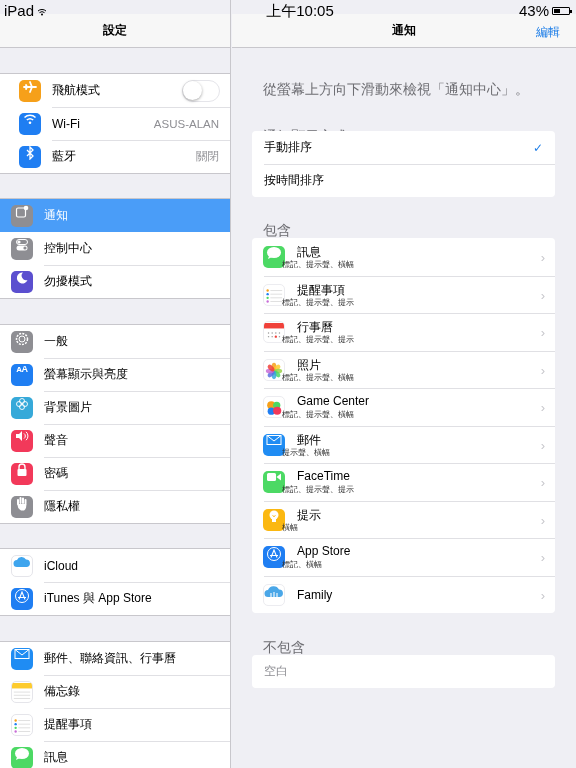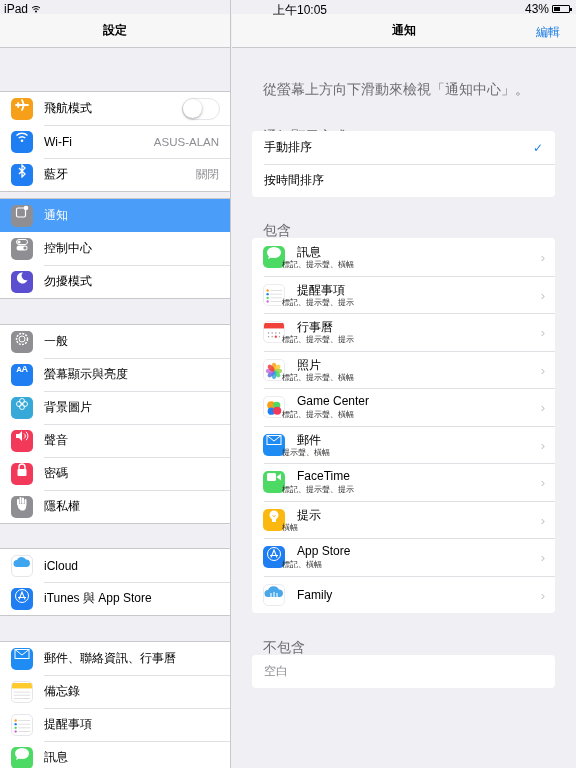--- a/index.html
+++ b/index.html
@@ -1,20 +1,20 @@
 <!DOCTYPE html>
 <html><head>
 <meta charset="utf-8">
 <style>
   * { box-sizing: border-box; margin: 0; padding: 0; }
   html, body { width: 576px; height: 768px; overflow: hidden; background: #efeff4; }
   body { font-family: "Liberation Sans", "DejaVu Sans", sans-serif; color: #000; position: relative; }
 
   
-  .statusbar { position: absolute; left: 0; top: 0; width: 576px; height: 14px; font-size: 12px; color: #000; }
+  .statusbar { position: absolute; left: 0; top: 0; width: 576px; height: 14px; font-size: 15px; color: #000; }
   .statusbar .left { position: absolute; left: 4px; top: 2px; display: flex; align-items: center; gap: 3px; }
   .statusbar .center { position: absolute; left: 0; width: 576px; text-align: center; top: 2px; padding-left: 24px; }
   .statusbar .right { position: absolute; right: 6px; top: 2px; display: flex; align-items: center; gap: 3px; }
   .battery { width: 18px; height: 8px; border: 1px solid #000; border-radius: 1px; position: relative; }
   .battery::after { content: ""; position: absolute; right: -3px; top: 2px; width: 2px; height: 3px; background: #000; }
   .battery .fill { position: absolute; left: 1px; top: 1px; bottom: 1px; background: #000; }
 
   
   .master { position: absolute; left: 0; top: 0; width: 231px; height: 768px; background: #efeff4; border-right: 1px solid #c8c7cc; overflow: hidden; }
   .detail { position: absolute; left: 232px; top: 0; width: 344px; height: 768px; background: #efeff4; overflow: hidden; }
@@ -72,21 +72,21 @@
         <span class="fill" id="batt-fill" style="width: 6.02px;"></span>
       </span>
   </div>
 </div>
 
 <div class="master">
   <div class="navbar">
     <span>設定</span>
   </div>
   <div id="master-groups">
-      <div class="group" style="top: 91px;">
+      <div class="group" style="top: 73px; padding-left: 8px;">
         <div class="row">
           <span class="icon" style="background: rgb(246, 160, 26);">
             <svg width="14" height="14" viewBox="0 0 14 14">
               <path d="M1 7 H13 M7 2 L9 7 L7 12 M3 5 L4 7 L3 9" stroke="#fff" stroke-width="1.8" fill="none" stroke-linecap="round"></path>
             </svg>
           </span>
           <span class="label">飛航模式</span>
           <span class="toggle">
             <span class="knob"></span>
           </span>

